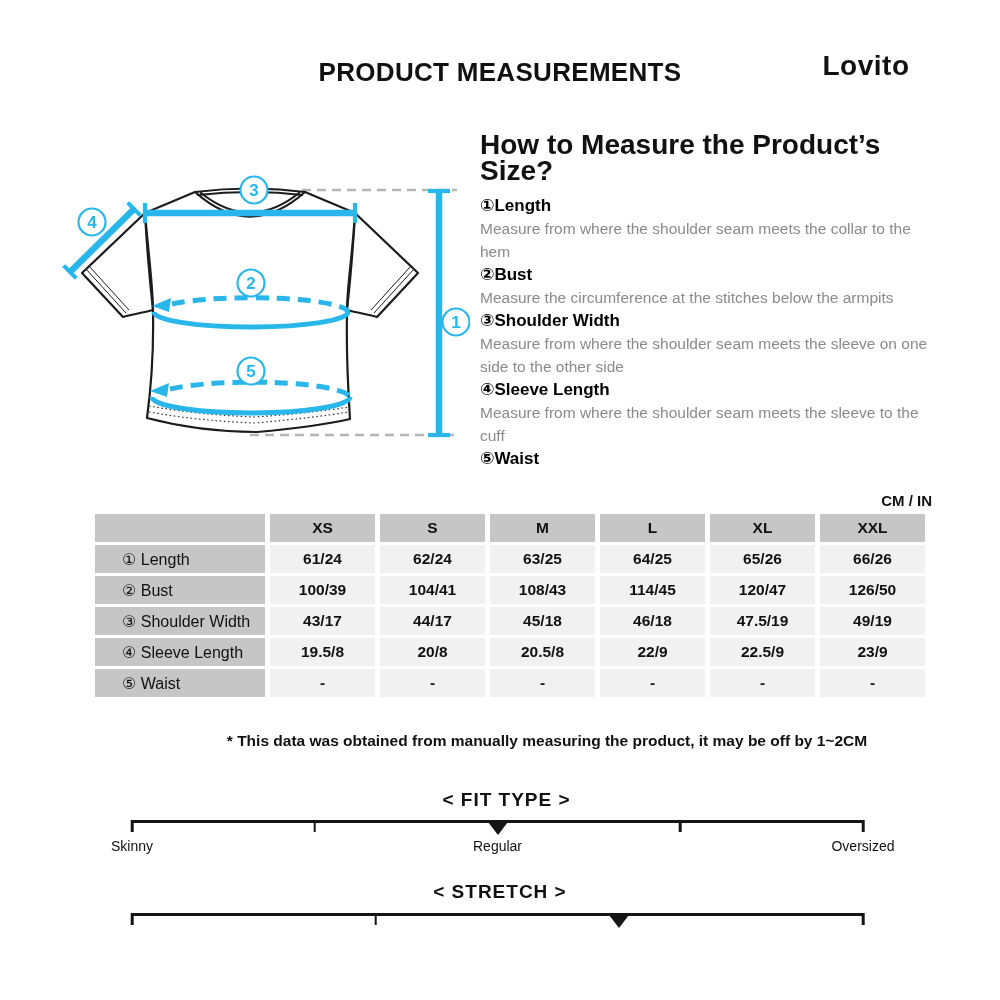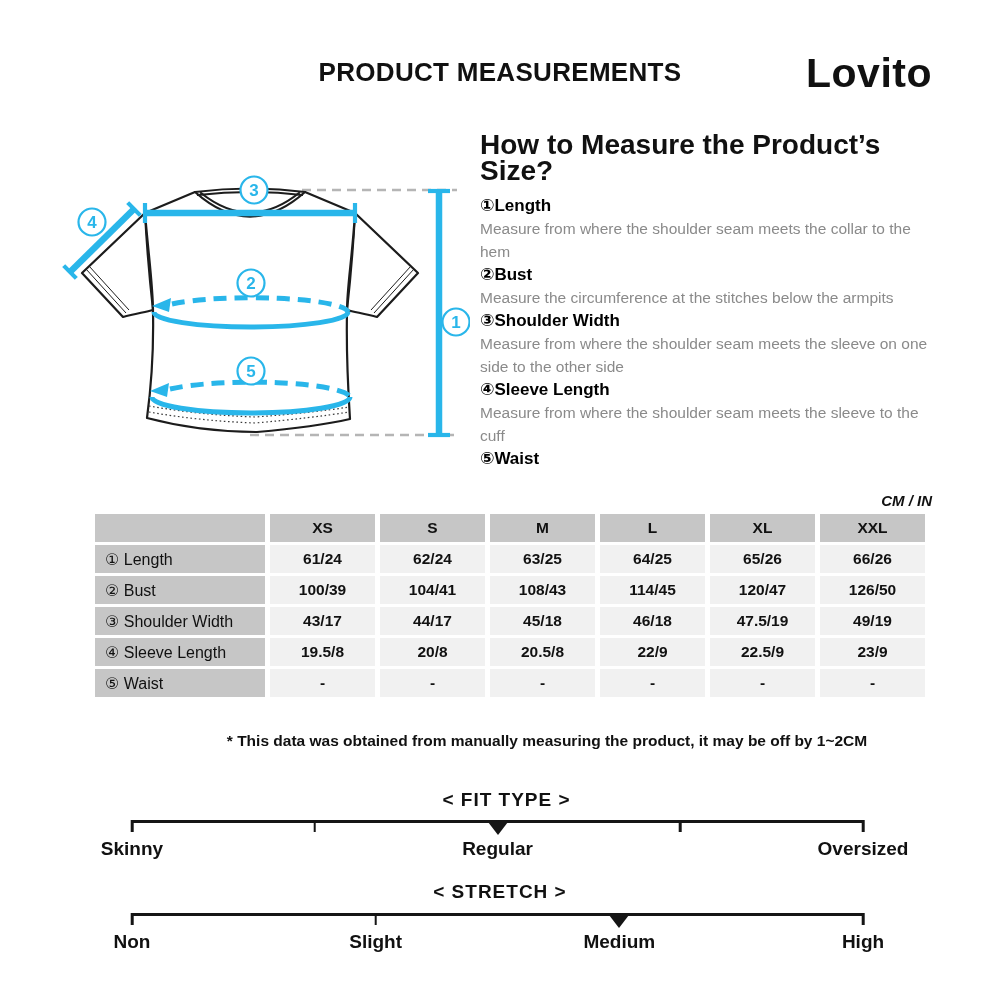--- a/index.html
+++ b/index.html
@@ -12,21 +12,21 @@
   }
   *{margin:0;padding:0;box-sizing:border-box;}
   html,body{background:#ffffff;}
   body{font-family:"Liberation Sans","DejaVu Sans",sans-serif;color:var(--ink);}
   .page{position:relative;width:1000px;height:1000px;background:#fff;overflow:hidden;}
 
   
   .title{position:absolute;top:57px;left:0;width:1000px;text-align:center;
     font-size:26px;font-weight:800;letter-spacing:0.3px;}
   .brand{position:absolute;top:50px;left:806px;width:120px;text-align:center;
-    font-size:41px;font-weight:800;letter-spacing:0.5px;}
+    font-size:28px;font-weight:800;letter-spacing:0.5px;}
 
   
   .diagram{position:absolute;left:50px;top:155px;width:420px;height:310px;}
   .shirt-line{fill:none;stroke:#1c1c1c;stroke-width:2.2;stroke-linejoin:round;stroke-linecap:round;}
   .shirt-fill{fill:#ffffff;stroke:#1c1c1c;stroke-width:2.2;stroke-linejoin:round;}
   .stitch{fill:none;stroke:#3a3a3a;stroke-width:1.2;stroke-dasharray:1.6 2.6;}
   .cuff-stitch{fill:none;stroke:#1c1c1c;stroke-width:1;}
   .gray-dash{fill:none;stroke:var(--dash-gray);stroke-width:2.4;stroke-dasharray:9 6;}
   .cy-line{fill:none;stroke:var(--accent);stroke-width:6.5;}
   .cy-cap{fill:none;stroke:var(--accent);stroke-width:4.2;}
@@ -37,47 +37,47 @@
   .callout-num{fill:var(--accent);font-size:17px;font-weight:700;text-anchor:middle;}
 
   
   .howto{position:absolute;left:480px;top:132px;width:462px;}
   .howto h2{font-size:28px;font-weight:700;line-height:26px;margin-bottom:10px;}
   .hm-title{font-size:17px;font-weight:700;line-height:23px;color:#000;}
   .hm-desc{font-size:15.5px;line-height:23px;color:var(--muted);}
 
   
   .unit{position:absolute;left:0;top:492px;width:932px;text-align:right;
-    font-size:15px;font-weight:700;font-style:italic;}
+    font-size:15px;font-weight:700;}
   .size-table{position:absolute;left:90px;top:511px;border-collapse:separate;
     border-spacing:5px 3px;table-layout:fixed;}
   .size-table th,.size-table td{height:28px;font-size:15.5px;vertical-align:middle;}
   .size-table th{background:var(--table-header-bg);font-weight:700;text-align:center;}
   .size-table td.row-label{background:var(--table-header-bg);font-weight:400;
-    text-align:left;padding-left:10px;font-size:16px;}
+    text-align:left;padding-left:27px;font-size:16px;}
   .size-table td.val{background:var(--table-cell-bg);font-weight:700;text-align:center;}
   .col-label{width:170px;}
   .col-size{width:105px;}
 
   
   .footnote{position:absolute;left:8px;top:732px;width:1000px;text-align:center;
     font-size:15.5px;font-weight:700;margin-left:39px;}
 
   
   .scale-heading{position:absolute;left:0;width:1000px;text-align:center;
     font-size:19px;font-weight:800;letter-spacing:1px;}
   .scale-track{position:absolute;left:132px;width:731px;height:14px;}
   .scale-line{position:absolute;left:0;top:0;width:100%;height:3px;background:#151515;}
   .tick{position:absolute;top:0;width:2.6px;height:12px;background:#151515;transform:translateX(-50%);}
   .marker{position:absolute;top:2px;width:0;height:0;transform:translateX(-50%);
     border-left:10px solid transparent;border-right:10px solid transparent;
     border-top:13px solid #151515;}
   .scale-labels{position:absolute;left:132px;width:731px;height:18px;}
   .scale-labels span{position:absolute;transform:translateX(-50%);white-space:nowrap;
-    font-size:19px;font-weight:700;}
+    font-size:14px;font-weight:400;}
 </style>
 </head>
 <body>
 
 <div class="page">
 
   <div class="title">PRODUCT MEASUREMENTS</div>
   <div class="brand">Lovito</div>
 
   <svg class="diagram" viewBox="0 0 420 310" xmlns="http://www.w3.org/2000/svg">
@@ -266,20 +266,14 @@
 
   <div class="scale-heading" style="top:881px;">&lt; STRETCH &gt;</div>
   <div class="scale-track" style="top:913px;">
     <div class="scale-line"></div>
     <div class="tick" style="left:0%;"></div>
     <div class="tick" style="left:33.33%;"></div>
     <div class="tick" style="left:66.67%;"></div>
     <div class="tick" style="left:100%;"></div>
     <div class="marker" style="left:66.67%;"></div>
   </div>
-  <div class="scale-labels" style="top:931px;">
-    <span style="left:0%;">Non</span>
-    <span style="left:33.33%;">Slight</span>
-    <span style="left:66.67%;">Medium</span>
-    <span style="left:100%;">High</span>
-  </div>
 
 </div>
 
 </body></html>

